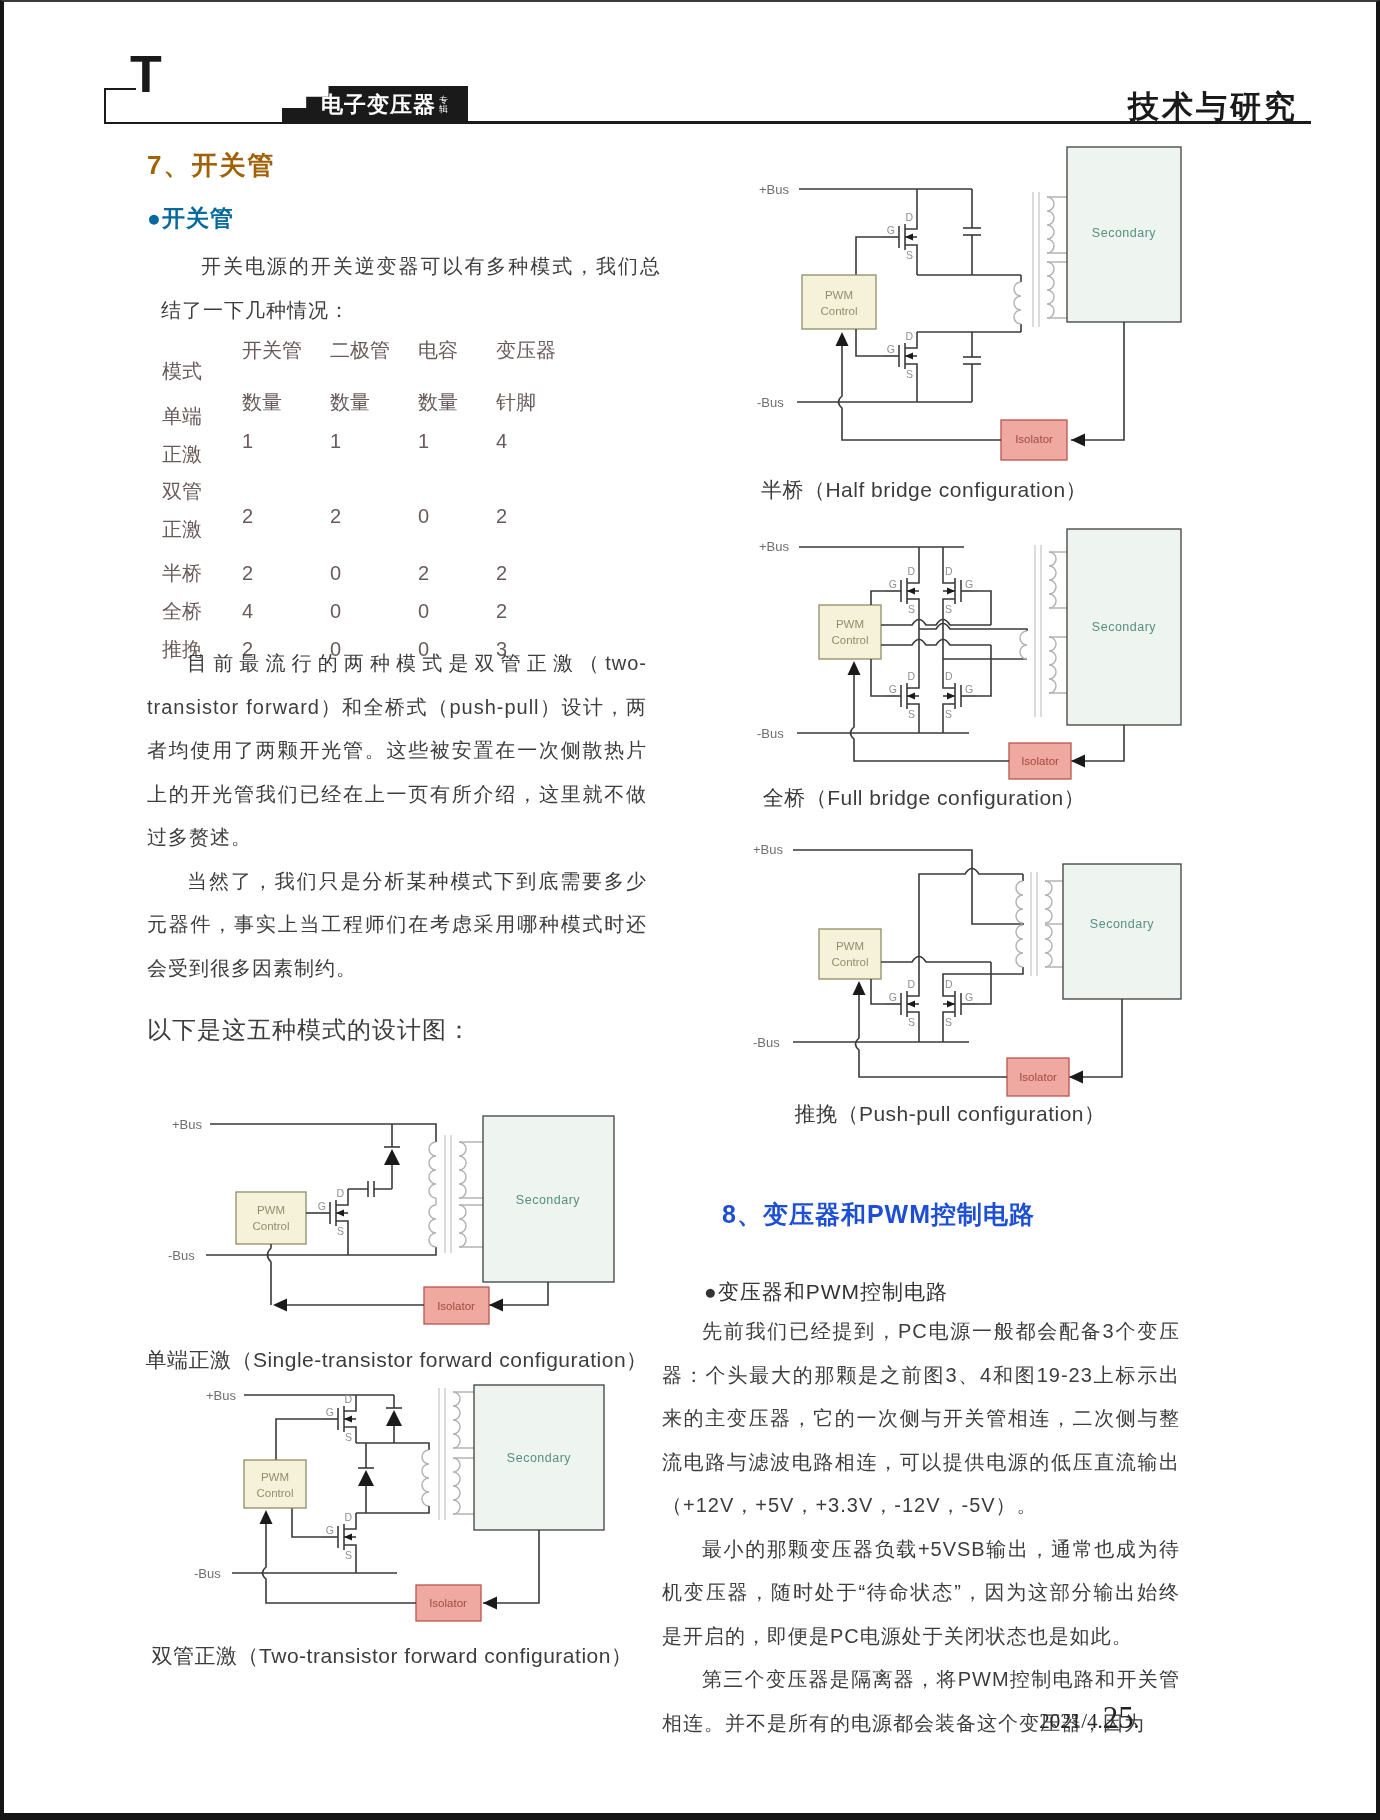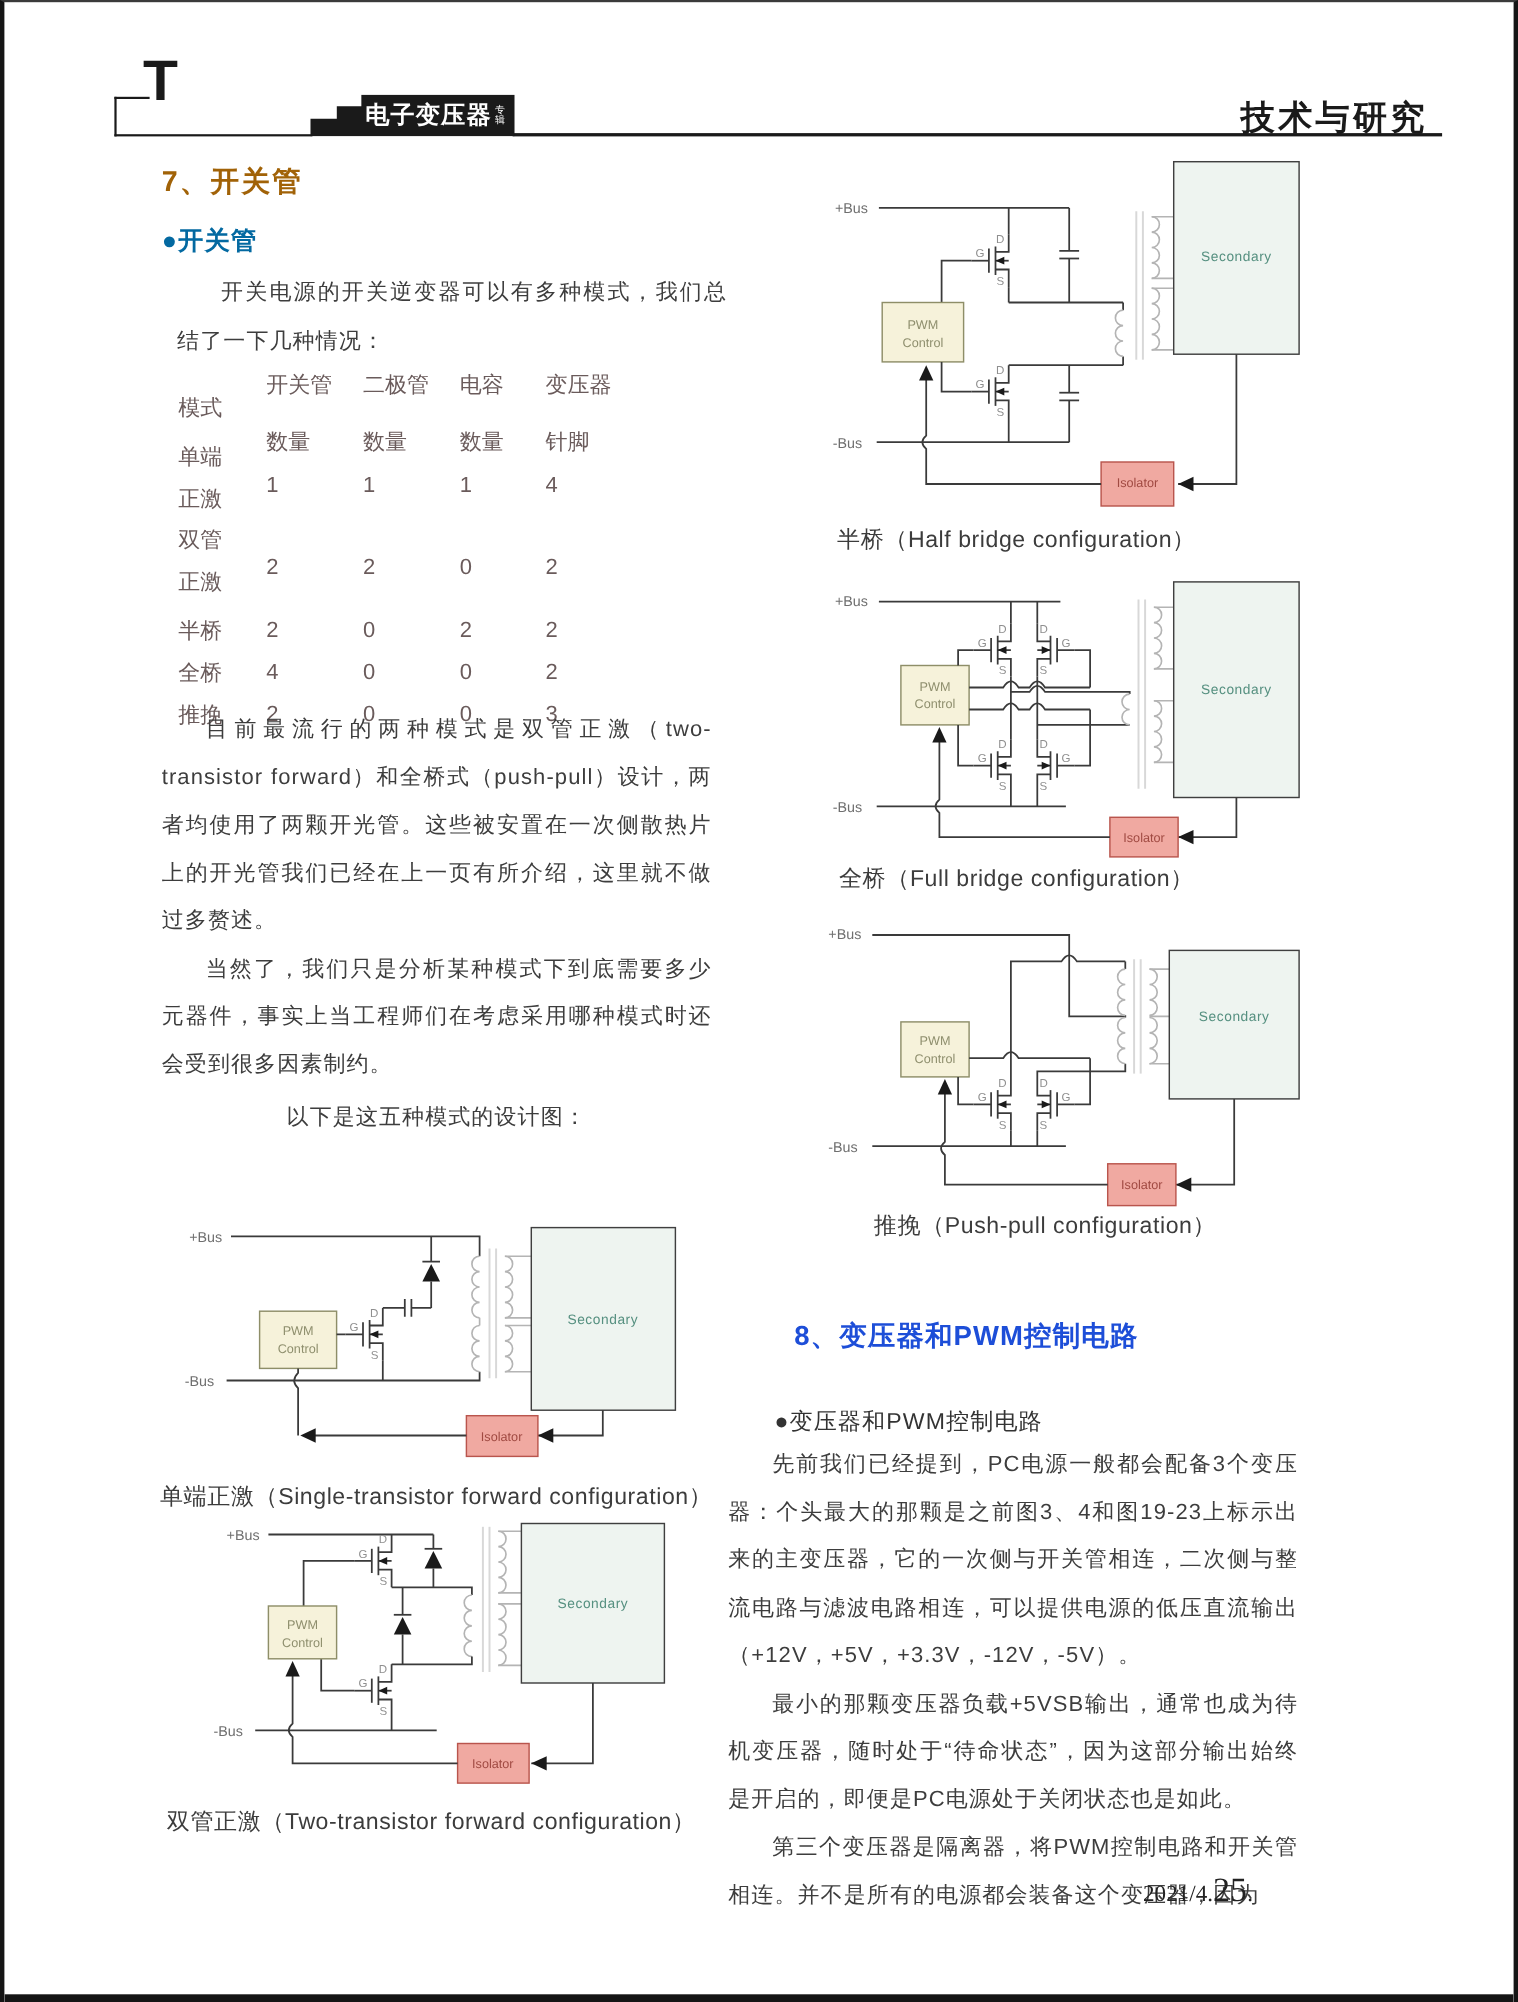--- a/index.html
+++ b/index.html
@@ -9,32 +9,32 @@
   .bottom-bar{position:absolute;left:0;bottom:0;width:100%;height:7px;background:#151515;}
   
   .hline{position:absolute;background:#1a1a1a;}
   .logo{position:absolute;left:126px;top:50px;display:flex;align-items:flex-start;color:#1a1a1a;}
   .logo-t{font-size:52px;font-weight:800;line-height:44px;letter-spacing:-2px;}
   .logo-rest{display:flex;flex-direction:column;margin-left:2px;}
   .logo-small{font-size:13px;font-weight:800;letter-spacing:1px;line-height:14px;}
   .logo-main{font-size:25px;font-weight:800;line-height:28px;letter-spacing:0px;white-space:nowrap;}
   .badge{position:absolute;left:278px;top:84px;width:186px;height:38px;background:#1a1a1a;color:#fff;
          clip-path:polygon(0 58%,13% 58%,13% 28%,25% 28%,25% 0,100% 0,100% 100%,0 100%);
-         display:flex;align-items:center;justify-content:flex-end;padding-right:6px;box-sizing:border-box;}
+         display:flex;align-items:center;justify-content:flex-end;padding-right:17px;box-sizing:border-box;}
   .badge-main{font-size:22px;font-weight:800;letter-spacing:1px;}
   .badge-suffix{font-size:9px;line-height:9px;width:12px;margin-left:3px;word-break:break-all;}
   .right-title{position:absolute;right:78px;top:84px;font-size:31px;font-weight:800;letter-spacing:3px;color:#1a1a1a;}
   
   .h7{position:absolute;left:143px;top:146px;font-size:26px;font-weight:800;color:#a16207;letter-spacing:2px;}
   .h7b{position:absolute;left:143px;top:201px;font-size:23px;font-weight:800;color:#0369a1;letter-spacing:1px;}
   .para{font-size:20px;line-height:43.5px;color:#3d3d3d;text-align:justify;letter-spacing:1px;
         text-indent:2em;margin:0;}
   .p1blk{position:absolute;left:157px;top:243px;width:500px;}
   .leftblk{position:absolute;left:143px;top:640px;width:500px;}
-  .centerline{font-size:20px;color:#3d3d3d;text-align:center;letter-spacing:1px;margin-top:12px;}
+  .centerline{font-size:24px;color:#3d3d3d;letter-spacing:1px;margin-top:24px;}
   .rightblk{position:absolute;left:658px;top:1308px;width:518px;}
   .h8{position:absolute;left:718px;top:1196px;font-size:25px;font-weight:800;color:#1d4ed8;letter-spacing:1px;}
   .h8b{position:absolute;left:700px;top:1276px;font-size:21px;color:#333;letter-spacing:1px;}
   
   .ftable{position:absolute;left:158px;top:336px;width:440px;color:#6a5b5b;font-size:20px;}
   .trow{display:flex;}
   .tc{box-sizing:border-box;}
   .c0{width:80px;} .c1{width:88px;} .c2{width:88px;} .c3{width:78px;} .c4{width:90px;}
   .thead{height:66px;}
   .thead .tc div{line-height:24px;}

